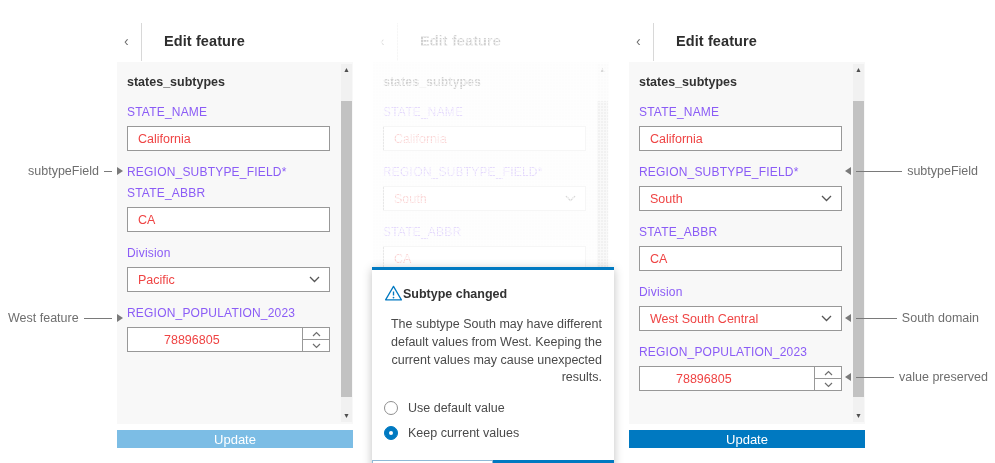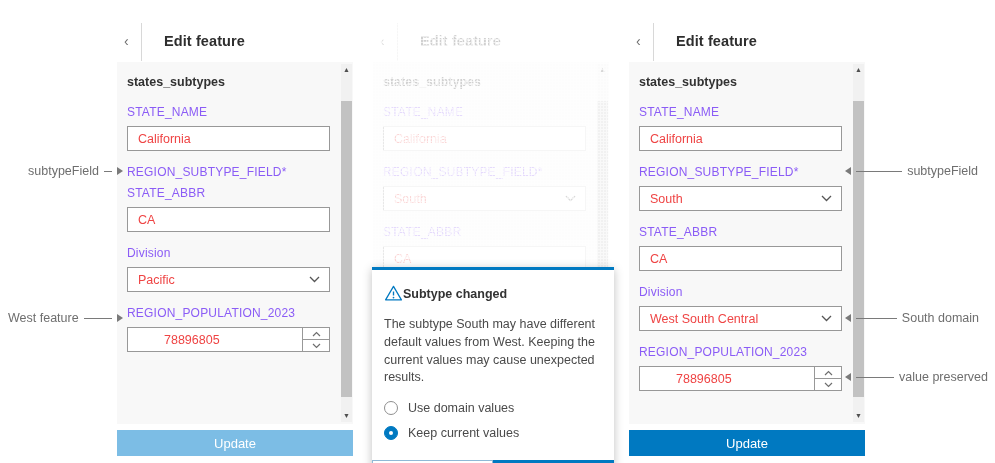--- a/index.html
+++ b/index.html
@@ -33,38 +33,38 @@
   .step.up{border-bottom:1px solid #989898;}
 
   
   .vscroll{position:absolute;top:2px;bottom:2px;right:1px;width:11px;background:#f1f1f1;}
   .sb-arrow{position:absolute;left:0;width:11px;height:12px;font-size:7px;line-height:12px;
             text-align:center;color:#4f4f4f;cursor:pointer;}
   .sb-arrow.up{top:0;} .sb-arrow.down{bottom:0;}
   .sb-thumb{position:absolute;left:0;top:37px;width:11px;height:296px;background:#c2c2c2;cursor:grab;}
 
   
-  .update-btn{position:absolute;top:410px;left:0;width:236px;height:26px;border:none;
+  .update-btn{position:absolute;top:410px;left:0;width:236px;height:18px;border:none;
               color:#fff;font-size:13px;font-family:"Liberation Sans",sans-serif;cursor:pointer;}
   .update-btn.light{background:#7cbde5;}
   .update-btn.primary{background:#0079c1;}
 
   
   .dimmed{opacity:.22;}
   .scrim{position:absolute;left:-2px;top:0;width:240px;height:249px;pointer-events:none;
          background-image:radial-gradient(circle,#ffffff 1px,rgba(255,255,255,0) 1.1px);
          background-size:3px 3px;opacity:.6;}
 
   
   .dialog{position:absolute;left:-1px;top:247px;width:242px;background:#fff;
           border-top:3px solid #0079c1;box-shadow:0 2px 9px rgba(0,0,0,.25);z-index:5;}
   .dlg-pad{padding:10px 12px 6px;}
   .dlg-title-row{display:flex;align-items:center;margin:4px 0 13px;}
   .dlg-title{font-size:12.5px;font-weight:bold;color:#323232;}
-  .dlg-body{font-size:12.5px;color:#4a4a4a;line-height:1.42;margin-bottom:14px;}
+  .dlg-body{font-size:12.5px;color:#4a4a4a;line-height:1.42;margin-bottom:14px;text-align:right;}
   .radio-row{display:flex;align-items:center;gap:10px;margin-bottom:11px;font-size:12.5px;color:#4a4a4a;cursor:pointer;}
   .radio{width:12px;height:12px;border-radius:50%;border:1px solid #8f8f8f;background:#fff;position:relative;flex:0 0 auto;}
   .radio.selected{border-color:#0079c1;background:#0079c1;}
   .radio.selected::after{content:"";position:absolute;left:4px;top:4px;width:4px;height:4px;border-radius:50%;background:#fff;}
   .dlg-buttons{display:flex;margin-top:3px;}
   .dlg-btn{flex:1;height:27px;font-size:13px;font-family:"Liberation Sans",sans-serif;cursor:pointer;}
   .btn-cancel{background:#fff;border:1px solid #8fb9d6;color:#3b8cbe;}
   .btn-apply{background:#0079c1;border:1px solid #0079c1;color:#fff;}
 
   
@@ -188,21 +188,21 @@
             <path d="M12 3 L22 20 H2 Z" fill="none" stroke="#0079c1" stroke-width="1.6" stroke-linejoin="round"></path>
             <line x1="12" y1="9.5" x2="12" y2="14.5" stroke="#0079c1" stroke-width="1.7"></line>
             <circle cx="12" cy="17.2" r="1.1" fill="#0079c1"></circle>
           </svg>
         </span>
         <span class="dlg-title">Subtype changed</span>
       </div>
       <div class="dlg-body">The subtype South may have different default values from West. Keeping the current values may cause unexpected results.</div>
       <div class="radio-row">
         <span class="radio"></span>
-        <span>Use domain values</span>
+        <span>Use default value</span>
       </div>
       <div class="radio-row">
         <span class="radio selected"></span>
         <span>Keep current values</span>
       </div>
     </div>
     <div class="dlg-buttons">
       <button class="dlg-btn btn-cancel">Cancel</button>
       <button class="dlg-btn btn-apply">Apply</button>
     </div>

